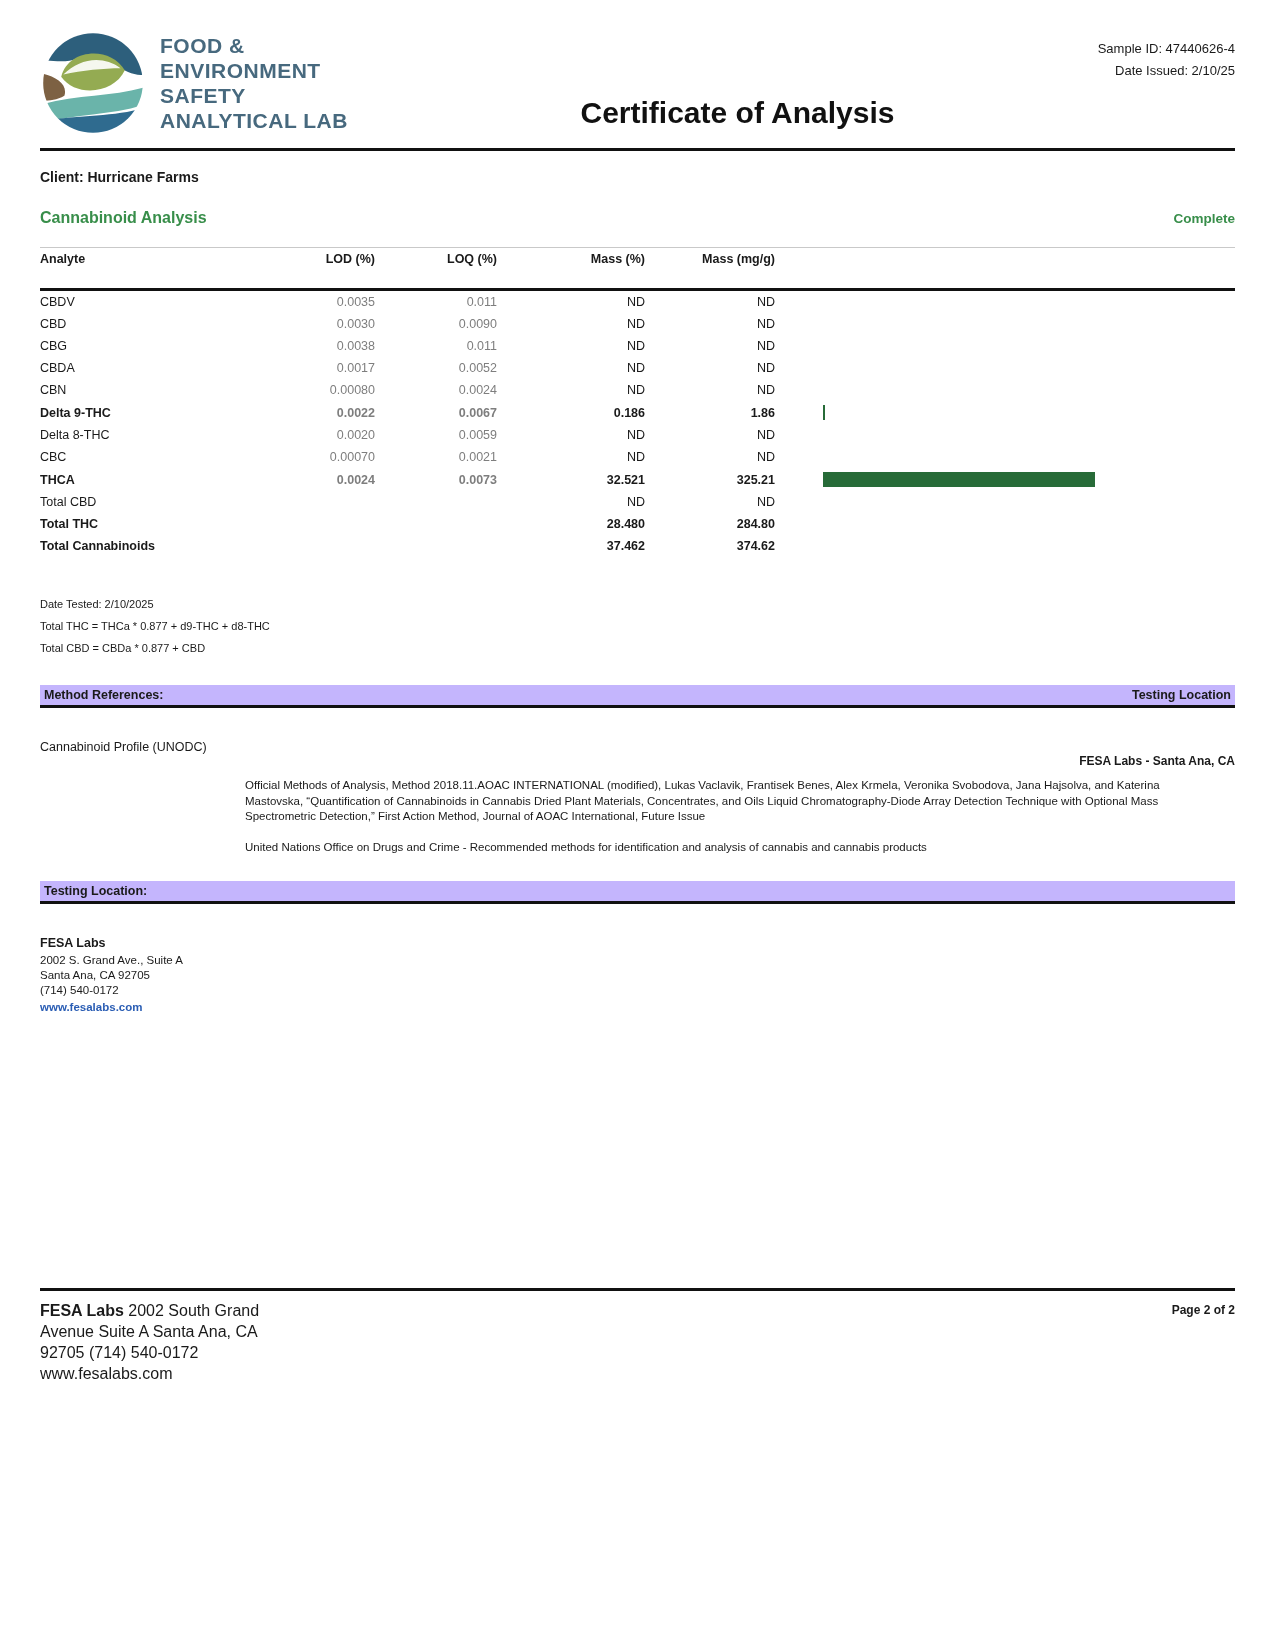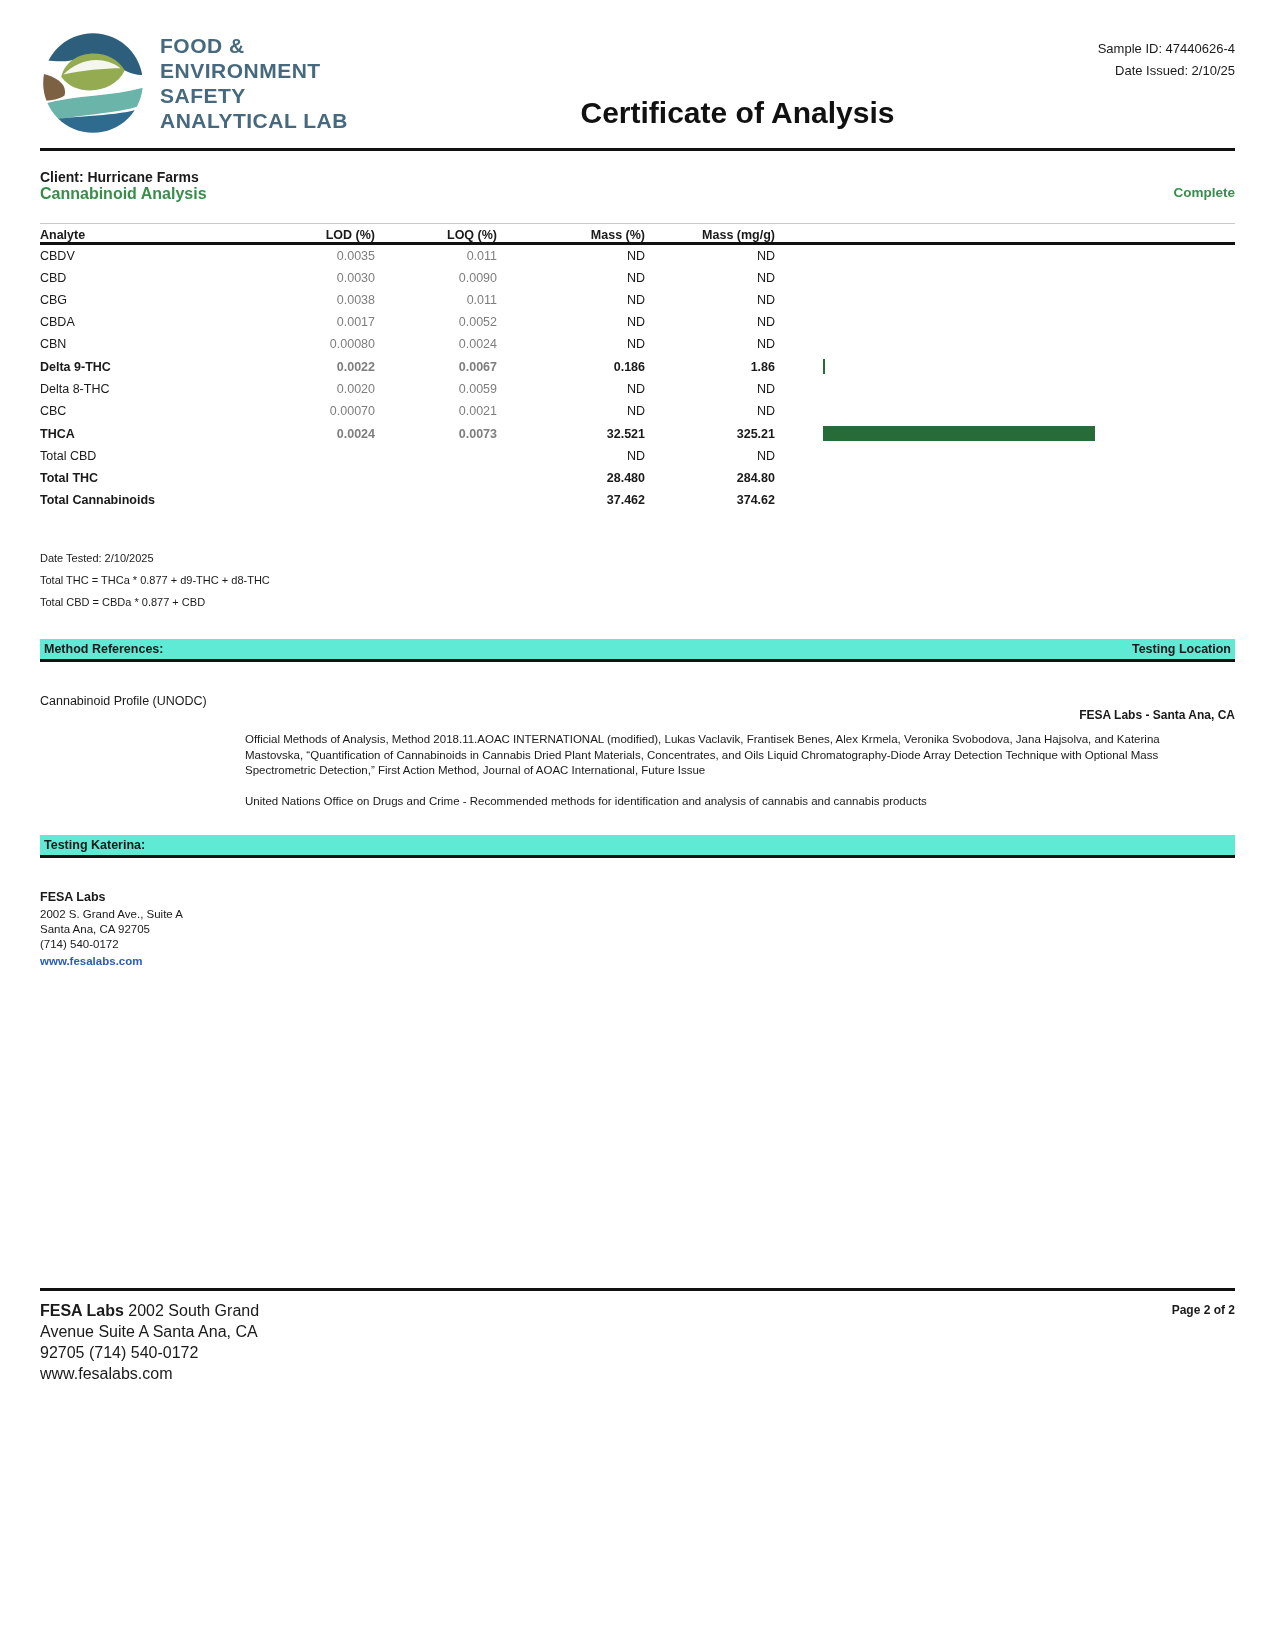--- a/index.html
+++ b/index.html
@@ -12,41 +12,41 @@
   .header{display:flex;align-items:flex-start;}
   .logo-wrap{display:flex;align-items:center;gap:14px;width:440px;}
   .logo-mark{width:106px;height:106px;flex:0 0 auto;}
   .lab-name{color:#47697e;font-size:21px;line-height:25px;font-weight:600;letter-spacing:.5px;}
   .title-wrap{flex:1;text-align:center;align-self:flex-end;padding-bottom:6px;}
   .doc-title{font-size:30px;font-weight:bold;color:#111;}
   .sample-info{width:240px;text-align:right;font-size:13px;line-height:22px;padding-top:8px;}
   .rule{border-top:3px solid #111;margin-top:12px;}
   
   .client-line{margin-top:18px;font-size:14px;font-weight:bold;}
-  .section-row{display:flex;justify-content:space-between;align-items:flex-start;}
+  .section-row{display:flex;justify-content:space-between;align-items:center;margin-top:24px;}
   .section-title{color:#388e4a;font-size:16px;font-weight:bold;}
   .section-status{color:#388e4a;font-size:13.5px;font-weight:bold;}
   
   table.results{width:100%;border-collapse:collapse;margin-top:20px;font-size:12.5px;table-layout:fixed;}
   table.results th{
-    text-align:right;padding:4px 0 0;font-size:12.5px;font-weight:bold;
+    text-align:right;padding:4px 0 22px;font-size:12.5px;font-weight:bold;
     border-top:1px solid #c9c9c9;border-bottom:3px solid #111;
   }
   table.results th.col-analyte{text-align:left;}
   table.results td{padding:4px 0;vertical-align:middle;}
   .td-num{text-align:right;}
   .gray{color:#7e7e7e;}
   tr.bold{font-weight:bold;}
   .td-bar{padding-left:48px !important;}
   .bar{height:15px;}
   
   .notes{margin-top:36px;font-size:11px;line-height:22px;}
   
   .band{
-    margin-top:26px;background:#5eead4;border-bottom:3px solid #111;
+    margin-top:26px;background:#c4b5fd;border-bottom:3px solid #111;
     display:flex;justify-content:space-between;align-items:center;
     padding:3px 4px;font-size:12.5px;font-weight:bold;
   }
   
   .method-head{display:flex;justify-content:space-between;margin-top:32px;flex-direction:column;}
   .method-name{font-size:12.5px;}
   .method-loc{font-size:12px;font-weight:bold;text-align:right;}
   .method-paras{margin-left:205px;margin-top:10px;max-width:915px;font-size:11.5px;line-height:15.5px;}
   .method-para + .method-para{margin-top:15px;}
   
@@ -244,21 +244,21 @@
   <div class="method-head">
     <span class="method-name">Cannabinoid Profile (UNODC)</span>
     <span class="method-loc">FESA Labs - Santa Ana, CA</span>
   </div>
   <div class="method-paras">
     <div class="method-para">Official Methods of Analysis, Method 2018.11.AOAC INTERNATIONAL (modified), Lukas Vaclavik, Frantisek Benes, Alex Krmela, Veronika Svobodova, Jana Hajsolva, and Katerina Mastovska, “Quantification of Cannabinoids in Cannabis Dried Plant Materials, Concentrates, and Oils Liquid Chromatography-Diode Array Detection Technique with Optional Mass Spectrometric Detection,” First Action Method, Journal of AOAC International, Future Issue</div>
     <div class="method-para">United Nations Office on Drugs and Crime - Recommended methods for identification and analysis of cannabis and cannabis products</div>
   </div>
 
   <div class="band">
-    <span>Testing Katerina:</span>
+    <span>Testing Location:</span>
   </div>
 
   <div class="loc-block">
     <div class="loc-name">FESA Labs</div>
     <div>2002 S. Grand Ave., Suite A</div>
     <div>Santa Ana, CA 92705</div>
     <div>(714) 540-0172</div>
     <a class="loc-link" href="#">www.fesalabs.com</a>
   </div>
 

